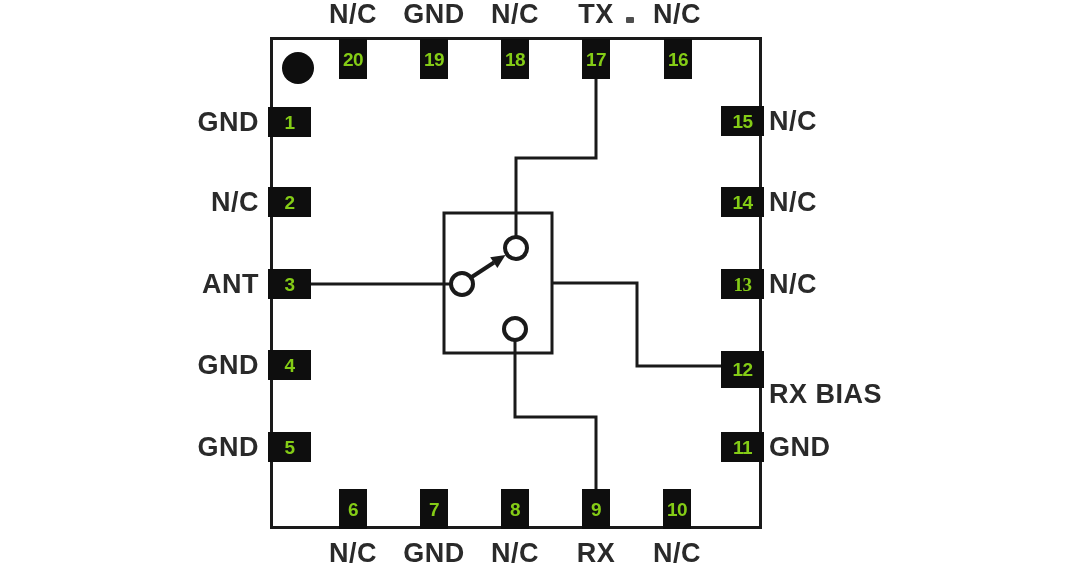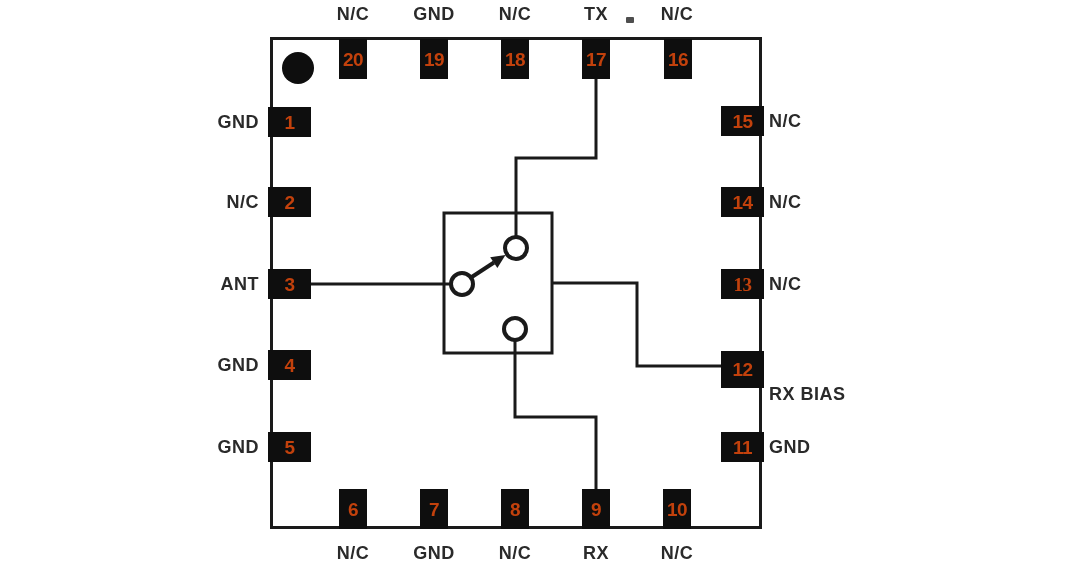--- a/index.html
+++ b/index.html
@@ -11,29 +11,29 @@
     font-family:"Liberation Sans", sans-serif;
   }
   svg{position:absolute;left:0;top:0;}
   .pin-box{
     position:absolute;
     background:#0e0e0e;
     display:flex;align-items:center;justify-content:center;
     box-sizing:border-box;
   }
   .pin-num{
-    color:#c2410c;
+    color:#84cc16;
     font-weight:bold;
     font-size:19px;
     line-height:1;
     letter-spacing:-0.5px;
   }
   .lbl{
     position:absolute;
-    font-size:18px;
+    font-size:27px;
     font-weight:bold;
     color:#2a2a2a;
     white-space:nowrap;
     height:30px;line-height:30px;
     letter-spacing:0.5px;
   }
   .lbl.center{text-align:center;}
   .lbl.rightalign{text-align:right;}
   .stray{
     position:absolute;

